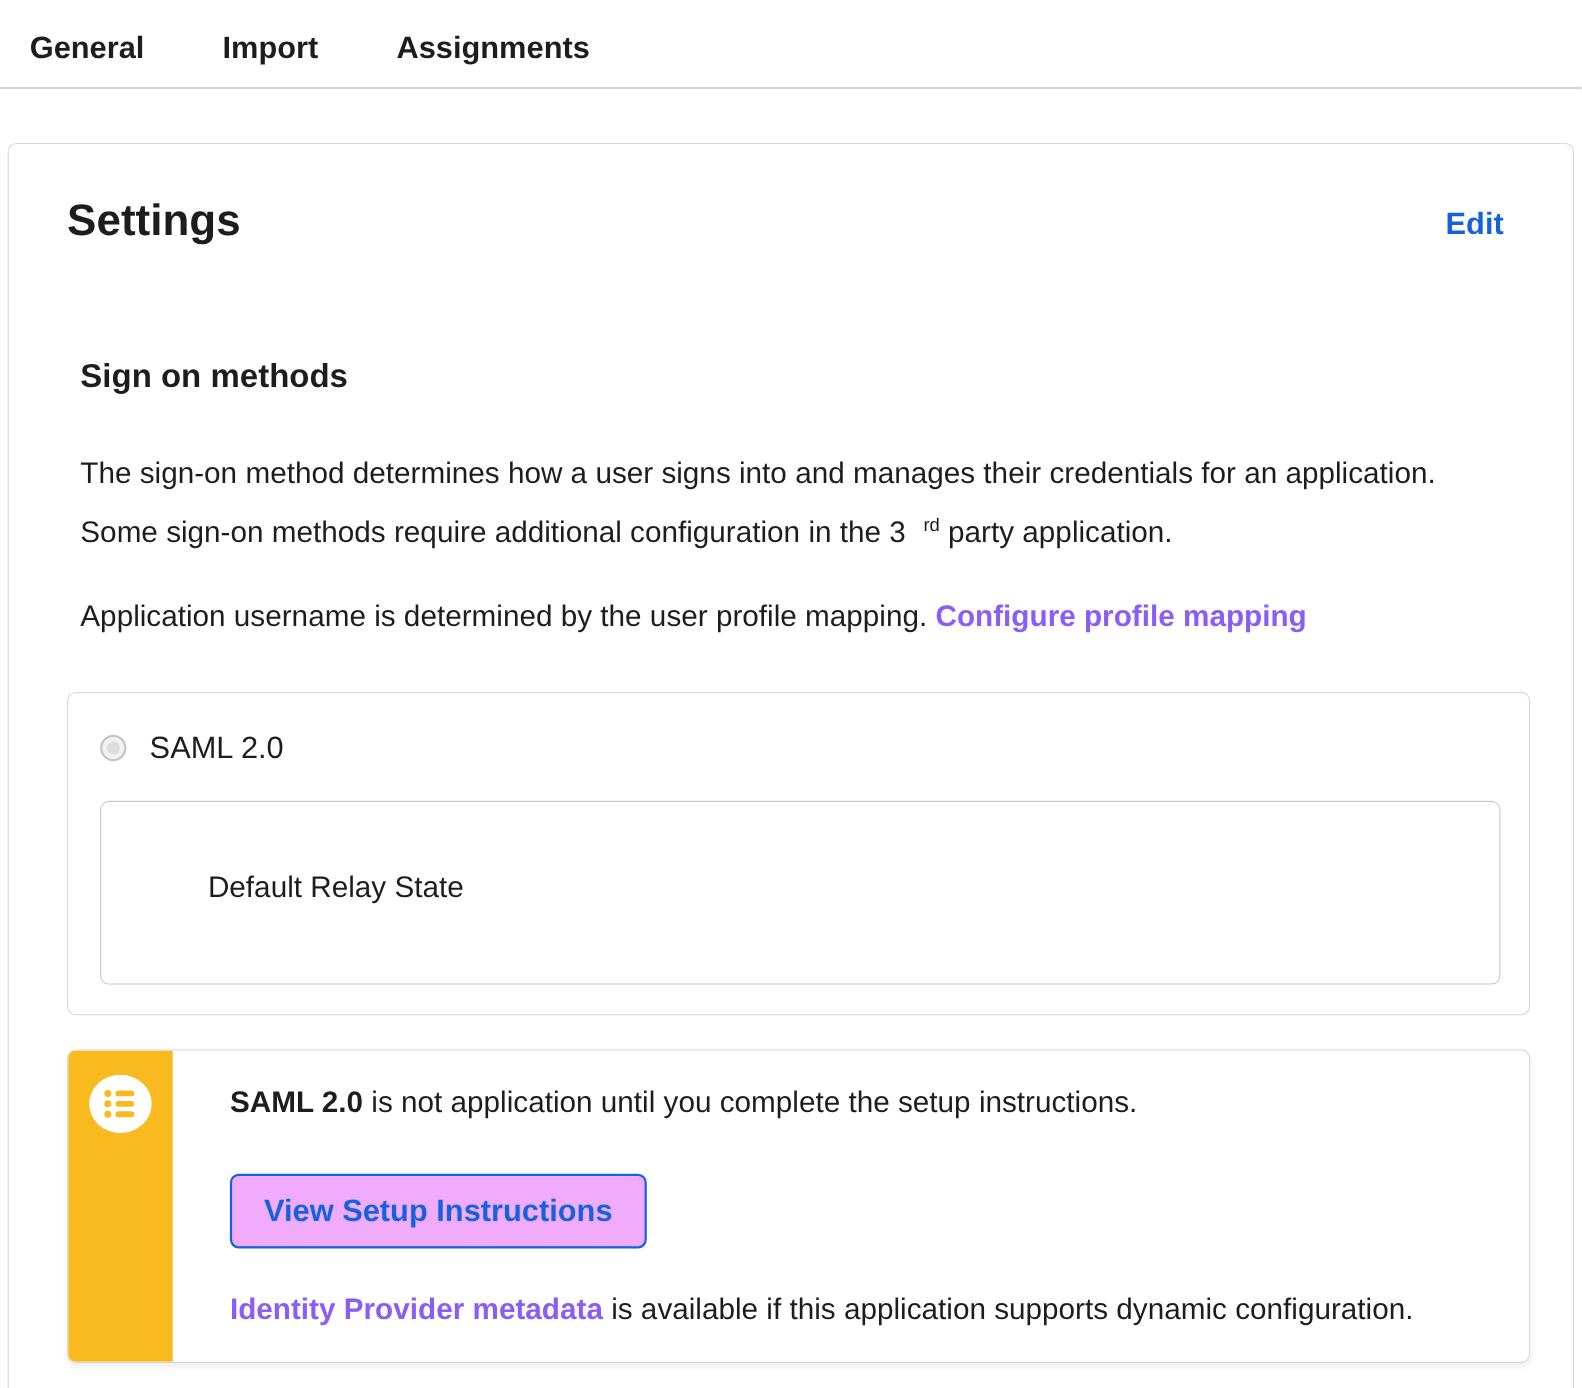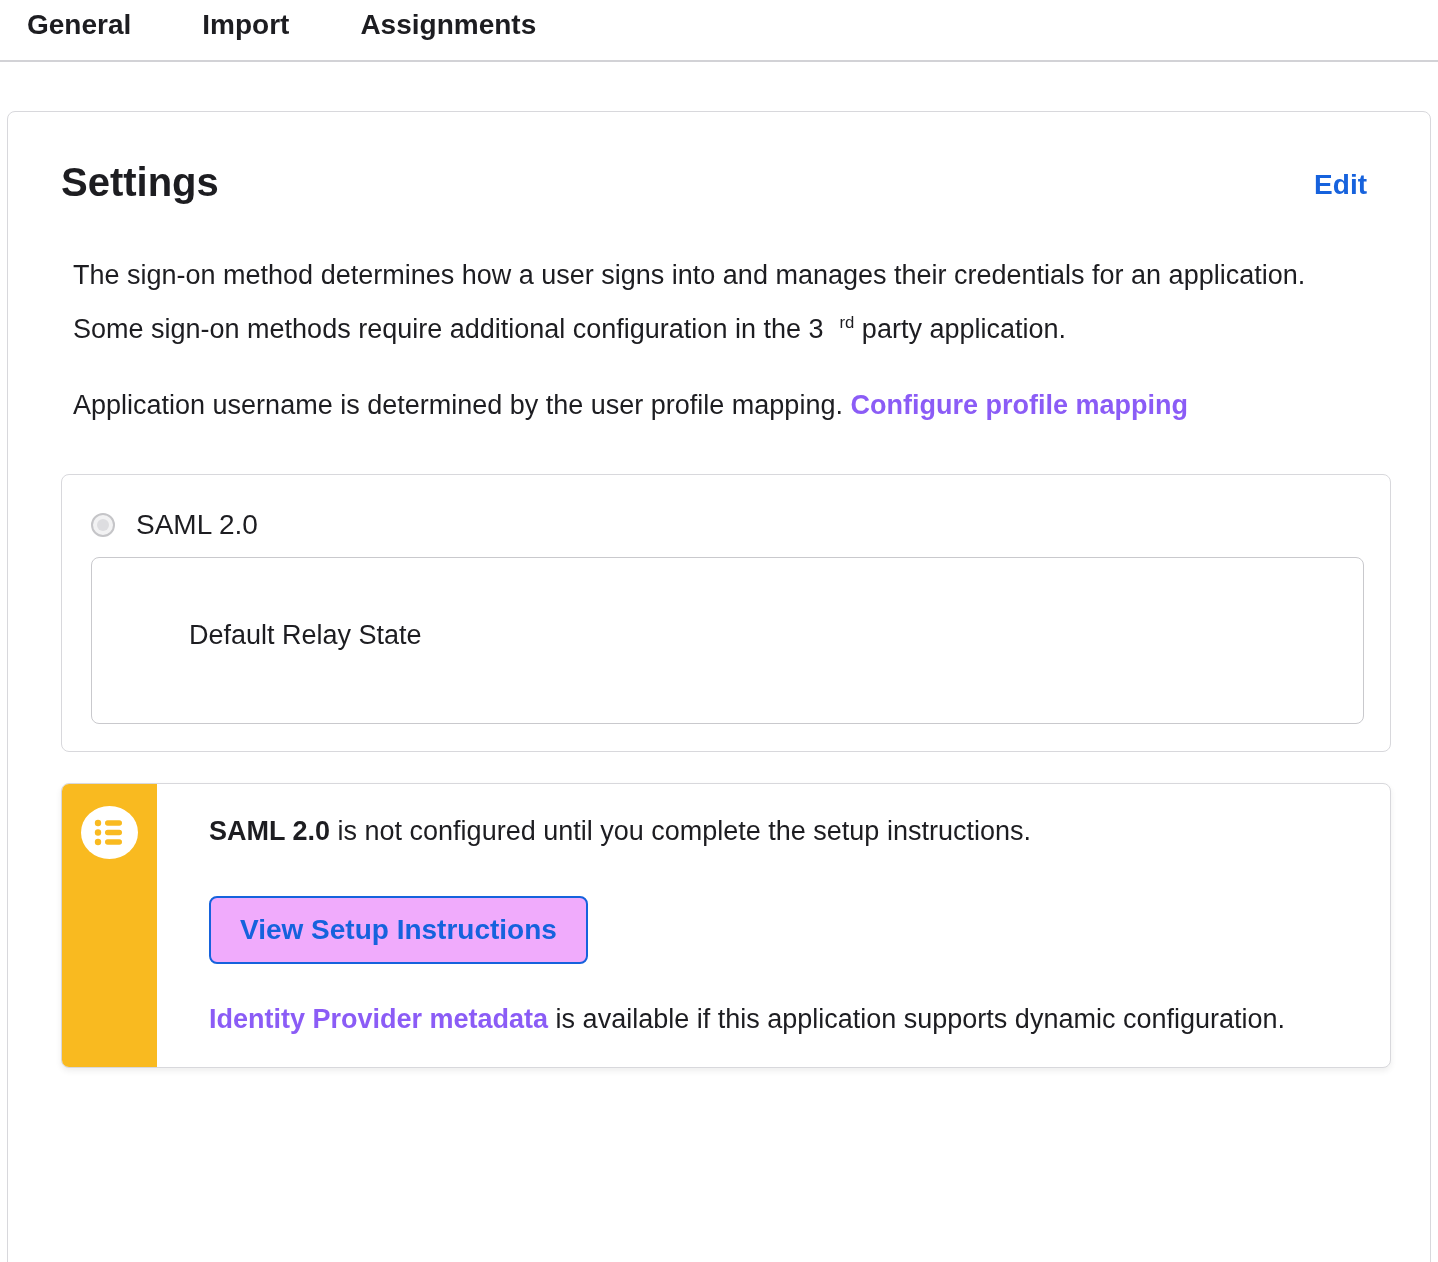--- a/index.html
+++ b/index.html
@@ -13,21 +13,21 @@
   }
 
   
   .tabbar {
     display: flex;
     padding-left: 4px;
     border-bottom: 2px solid #d2d2d6;
   }
   .tab {
     position: relative;
-    padding: 7px 23px 17px;
+    padding: 26px 23px 17px;
     margin-right: 25px;
     font-size: 28px;
     font-weight: 700;
     line-height: 36px;
     cursor: pointer;
     white-space: nowrap;
   }
   .tab.active::after {
     content: "";
     position: absolute;
@@ -120,21 +120,21 @@
     margin: -6px 0 0 -6px;
     border-radius: 50%;
     background: #dddde0;
   }
   .radio-label {
     margin-left: 21px;
     font-size: 28px;
     line-height: 28px;
   }
   .relay-box {
-    margin-top: 18px;
+    margin-top: 34px;
     border: 1px solid #c9c9cd;
     border-radius: 8px;
     height: 167px;
     padding: 64px 0 15px 97px;
   }
   .relay-label {
     font-size: 27px;
     line-height: 27px;
   }
 
@@ -199,20 +199,21 @@
 
 <main class="card">
 
   <div class="settings-header">
     <h1 class="settings-title">Settings</h1>
     <a class="edit-link">Edit</a>
   </div>
 
   <section class="signon-section">
 
+    <h2 class="section-heading">Sign on methods</h2>
 
     <p class="para first"><span>The sign-on method determines how a user signs into and manages their credentials for an application. Some sign-on methods require additional configuration in the 3</span><sup>rd</sup><span> party application.</span></p>
 
     <p class="para second"><span>Application username is determined by the user profile mapping. </span><a class="inline-link">Configure profile mapping</a></p>
 
     <div class="method-box">
       <div class="radio-row">
         <span class="radio"></span>
         <span class="radio-label">SAML 2.0</span>
       </div>
@@ -229,20 +230,20 @@
             <circle cx="17" cy="17" r="3.2"></circle>
             <circle cx="17" cy="26.5" r="3.2"></circle>
             <circle cx="17" cy="36" r="3.2"></circle>
             <rect x="24" y="14.3" width="17" height="5.4" rx="2.7"></rect>
             <rect x="24" y="23.8" width="17" height="5.4" rx="2.7"></rect>
             <rect x="24" y="33.3" width="17" height="5.4" rx="2.7"></rect>
           </g>
         </svg>
       </div>
       <div class="callout-body">
-        <p class="callout-message"><span class="strong">SAML 2.0</span><span> is not configured until you complete the setup instructions.</span></p>
+        <p class="callout-message"><span class="strong">SAML 2.0</span><span> is not application until you complete the setup instructions.</span></p>
         <button class="setup-btn">View Setup Instructions</button>
         <p class="metadata-line"><a class="inline-link">Identity Provider metadata</a><span> is available if this application supports dynamic configuration.</span></p>
       </div>
     </div>
 
   </section>
 </main>
 
 </body></html>

